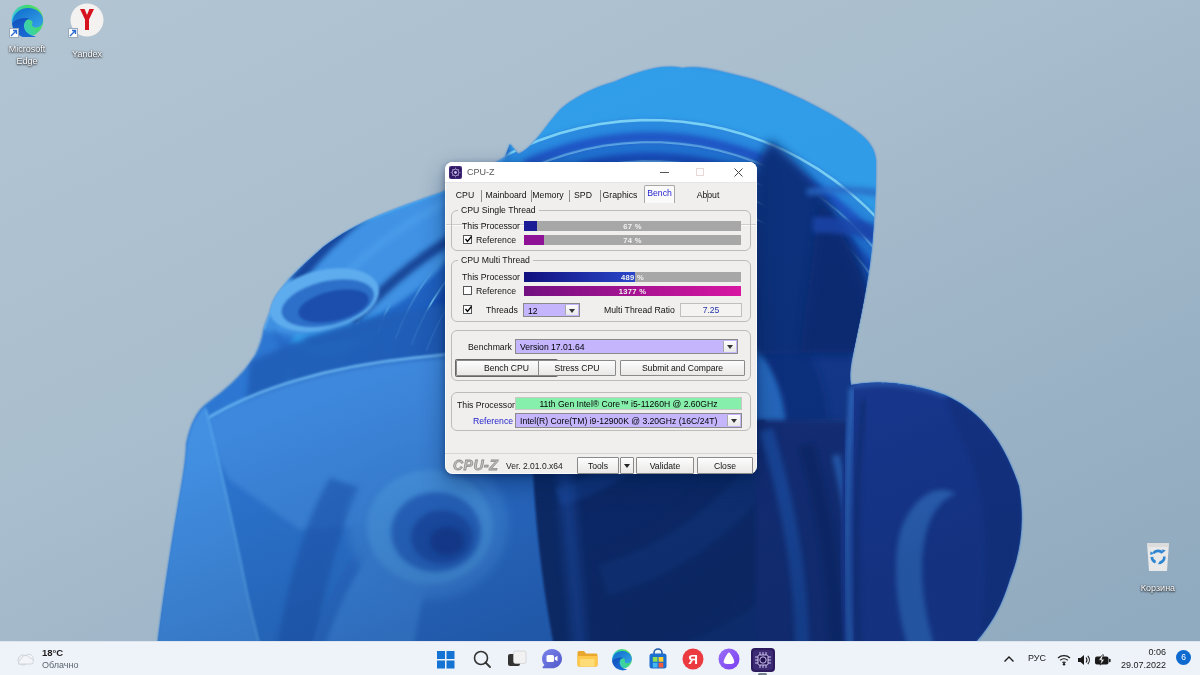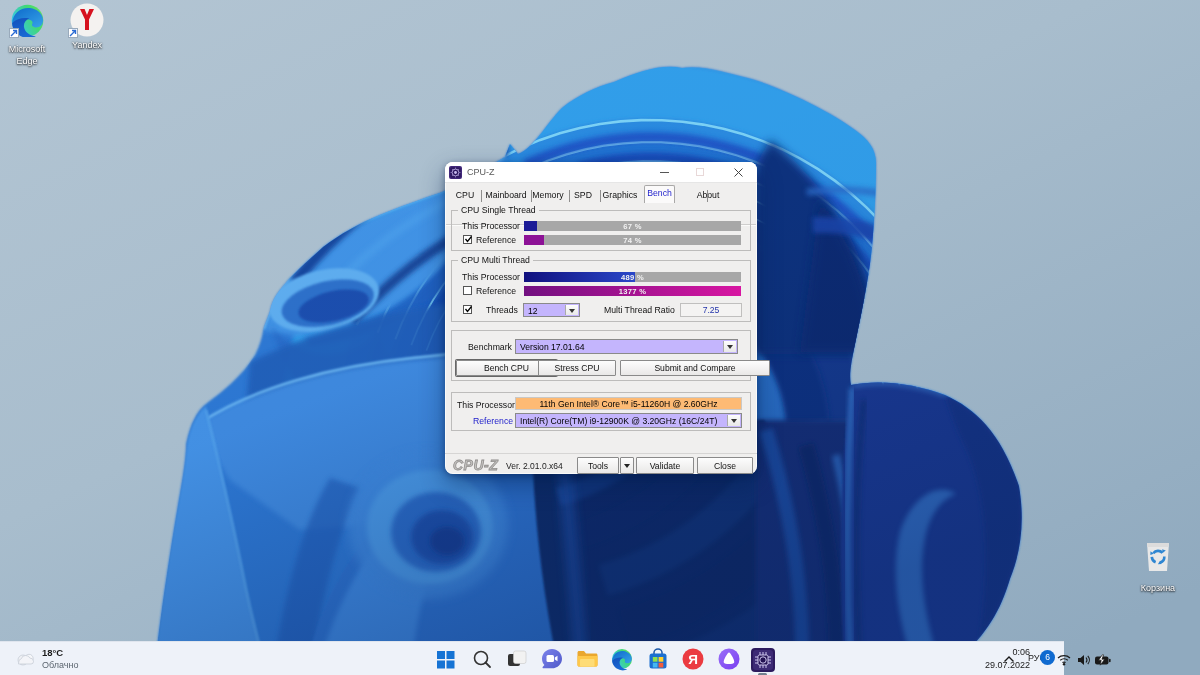--- a/index.html
+++ b/index.html
@@ -20,42 +20,42 @@
          font-size:8.6px; color:#000; }
   #titlebar { position:absolute; left:0; top:0; width:100%; height:21px; background:#fff; border-radius:8px 8px 0 0; border-bottom:1px solid #e6e6e6;}
   #titlebar .ttext { position:absolute; left:22px; top:5px; color:#5a5a5a; font-size:9px; }
 
   .tabs { position:absolute; left:0; top:22px; width:100%; height:19px; }
   .tabline { position:absolute; left:1px; top:40px; width:310px; height:1px; background:#cfcecd; box-shadow:0 1px 0 #fbfbfa; }
   .tab { position:absolute; top:4px; height:15px; text-align:center; font-size:8.7px; color:#111; line-height:15px; }
   .tab.sel { top:1px; height:18px; background:#fbfafa; color:#2323cd; z-index:3; border:1px solid #a9a8a7; border-bottom:none; border-radius:2px 2px 0 0; }
   .tsep { position:absolute; top:6px; width:1px; height:12px; background:#8f8e8d; }
 
-  .grp { position:absolute; left:6px; width:300px; border:1px solid #bdbcbb; border-radius:0; }
+  .grp { position:absolute; left:6px; width:300px; border:1px solid #bdbcbb; border-radius:6px; }
   .grp .glabel { position:absolute; left:6px; top:-6px; background:#f0efee; padding:0 3px; font-size:8.7px; color:#111; }
   .rowlab { position:absolute; font-size:8.7px; color:#111; }
   .bar { position:absolute; left:72px; width:217px; height:10px; background:#a7a7a7; }
   .bar .fill { position:absolute; left:0; top:0; height:100%; }
   .bar .btext { position:absolute; width:100%; top:0.5px; text-align:center; color:#f2f2f2; font-size:7.6px; font-weight:bold; line-height:10px; letter-spacing:0.3px;}
   .cb { position:absolute; width:9px; height:9px; background:#fff; border:1px solid #555; }
   .cb svg { position:absolute; left:0; top:-1px; }
 
   .combo { position:absolute; background:#c4b5fd; border:1px solid #8a8a8a; font-size:8.6px; }
   .combo .ctext { position:absolute; left:4px; top:2px; white-space:nowrap; }
   .combo .carr { position:absolute; right:1px; top:1px; bottom:1px; width:13px; background:linear-gradient(#fdfdfd,#e8e8e8); border-left:1px solid #aaa; }
   .combo .carr:after { content:""; position:absolute; left:3px; top:4px; border:3px solid transparent; border-top:4px solid #333; }
 
   .btn { position:absolute; background:linear-gradient(#fdfdfd,#e9e8e7); border:1px solid #8a8a8a; border-radius:1px; text-align:center; font-size:8.6px; color:#111; }
 
   #botbar { position:absolute; left:0; top:291px; width:100%; height:21px; border-top:1px solid #d6d5d4; }
   .logo { position:absolute; left:8px; top:3px; font-size:14px; font-weight:bold; font-style:italic; color:#c4c2c0; -webkit-text-stroke:0.8px #908e8c; letter-spacing:0.5px; }
   .ver { position:absolute; left:61px; top:7px; font-size:8.5px; color:#222; }
 
   
-  #taskbar { position:absolute; left:0; top:641px; width:1064px; height:34px; background:#eef2f9; border-top:1px solid #dfe5ee;padding-left:23px; }
+  #taskbar { position:absolute; left:0; top:641px; width:1200px; height:34px; background:#eef2f9; border-top:1px solid #dfe5ee;padding-left:23px; }
   #weather { position:absolute; left:12px; top:3px; }
   #weather .t { position:absolute; left:30px; top:2px; font-size:9.5px; font-weight:bold; color:#1a1a1a; white-space:nowrap;}
   #weather .c { position:absolute; left:30px; top:15px; font-size:9px; color:#5c6670; white-space:nowrap;}
   .tbicon { position:absolute; top:5px; width:24px; height:24px; }
   #clock { position:absolute; right:34px; top:4px; text-align:right; font-size:9px; color:#1a1a1a; line-height:13px; white-space:nowrap;}
   #badge { position:absolute; right:9px; top:8px; width:15px; height:15px; border-radius:50%; background:#0f6ad0; color:#fff; font-size:8.5px; text-align:center; line-height:15px; }
 </style>
 </head>
 <body>
 <div id="screen">
@@ -195,21 +195,21 @@
       <svg width="34" height="34" viewBox="0 0 34 34">
         <circle cx="17" cy="17" r="16.5" fill="#f4f2f0"></circle>
         <path d="M 10 6 L 14.6 6 L 17 12 L 19.4 6 L 24 6 L 19 16.5 L 19 27 L 15 27 L 15 16.5 Z" fill="#d6121f"></path>
       </svg>
       <span class="sc">
           <svg width="8" height="8" viewBox="0 0 8 8">
             <path d="M1 7 L6 2 M3 1.5 L6.5 1.5 L6.5 5" stroke="#2a6bd4" stroke-width="1.4" fill="none"></path>
           </svg>
         </span>
     </span>
-    <div style="margin-top:0; line-height:12px;">Yandex</div>
+    <div style="margin-top:9px; line-height:12px;">Yandex</div>
   </div>
   <div class="dicon" style="left:1128px; top:541px; width:60px;">
     <span class="glyph" style="width:30px; height:32px;">
       <svg width="30" height="32" viewBox="0 0 30 32">
         <path d="M 4 2 L 26 2 L 24 30 L 6 30 Z" fill="#e8e8e8"></path>
         <path d="M 4 2 L 26 2 L 25.7 6 L 4.3 6 Z" fill="#dcdcdc"></path>
         <g stroke="#2e86d2" stroke-width="2.6" fill="none">
           <path d="M 10.3 12.2 A 6 6 0 0 1 19.5 11.8"></path>
           <path d="M 21.3 15.5 A 6 6 0 0 1 17.2 21.6"></path>
           <path d="M 12.6 21.2 A 6 6 0 0 1 8.8 15.9"></path>
@@ -303,26 +303,26 @@
     </div>
 
     <div class="grp" style="top:168px; height:51px;">
       <span class="rowlab" style="left:16px; top:11px;">Benchmark</span>
       <div class="combo" style="left:63px; top:8px; width:223px; height:15px;">
           <span class="ctext">Version 17.01.64</span>
           <span class="carr"></span>
         </div>
       <div class="btn" style="left:4px; top:29px; width:101px; height:16px; line-height:15px; box-shadow:0 0 0 1px #666;">Bench CPU</div>
       <div class="btn" style="left:86px; top:29px; width:78px; height:16px; line-height:15px;">Stress CPU</div>
-      <div class="btn" style="left:168px; top:29px; width:150px; height:16px; line-height:15px;">Submit and Compare</div>
+      <div class="btn" style="left:168px; top:29px; width:125px; height:16px; line-height:15px;">Submit and Compare</div>
     </div>
 
     <div class="grp" style="top:230px; height:39px;">
       <span class="rowlab" style="left:5px; top:7px;">This Processor</span>
-      <div style="position:absolute; left:63px; top:4px; width:227px; height:13px; background:#fdba74; border:1px solid #c9c8c7; text-align:center; line-height:12px; font-size:8.6px;">11th Gen Intel® Core™ i5-11260H @ 2.60GHz</div>
+      <div style="position:absolute; left:63px; top:4px; width:227px; height:13px; background:#86efac; border:1px solid #c9c8c7; text-align:center; line-height:12px; font-size:8.6px;">11th Gen Intel® Core™ i5-11260H @ 2.60GHz</div>
       <span class="rowlab" style="left:21px; top:23px; color:#2222cc;">Reference</span>
       <div class="combo" style="left:63px; top:20px; width:227px; height:15px;">
           <span class="ctext">Intel(R) Core(TM) i9-12900K @ 3.20GHz (16C/24T)</span>
           <span class="carr"></span>
         </div>
     </div>
 
     <div id="botbar">
       <span class="logo">CPU-Z</span>
       <span class="ver">Ver. 2.01.0.x64</span>

